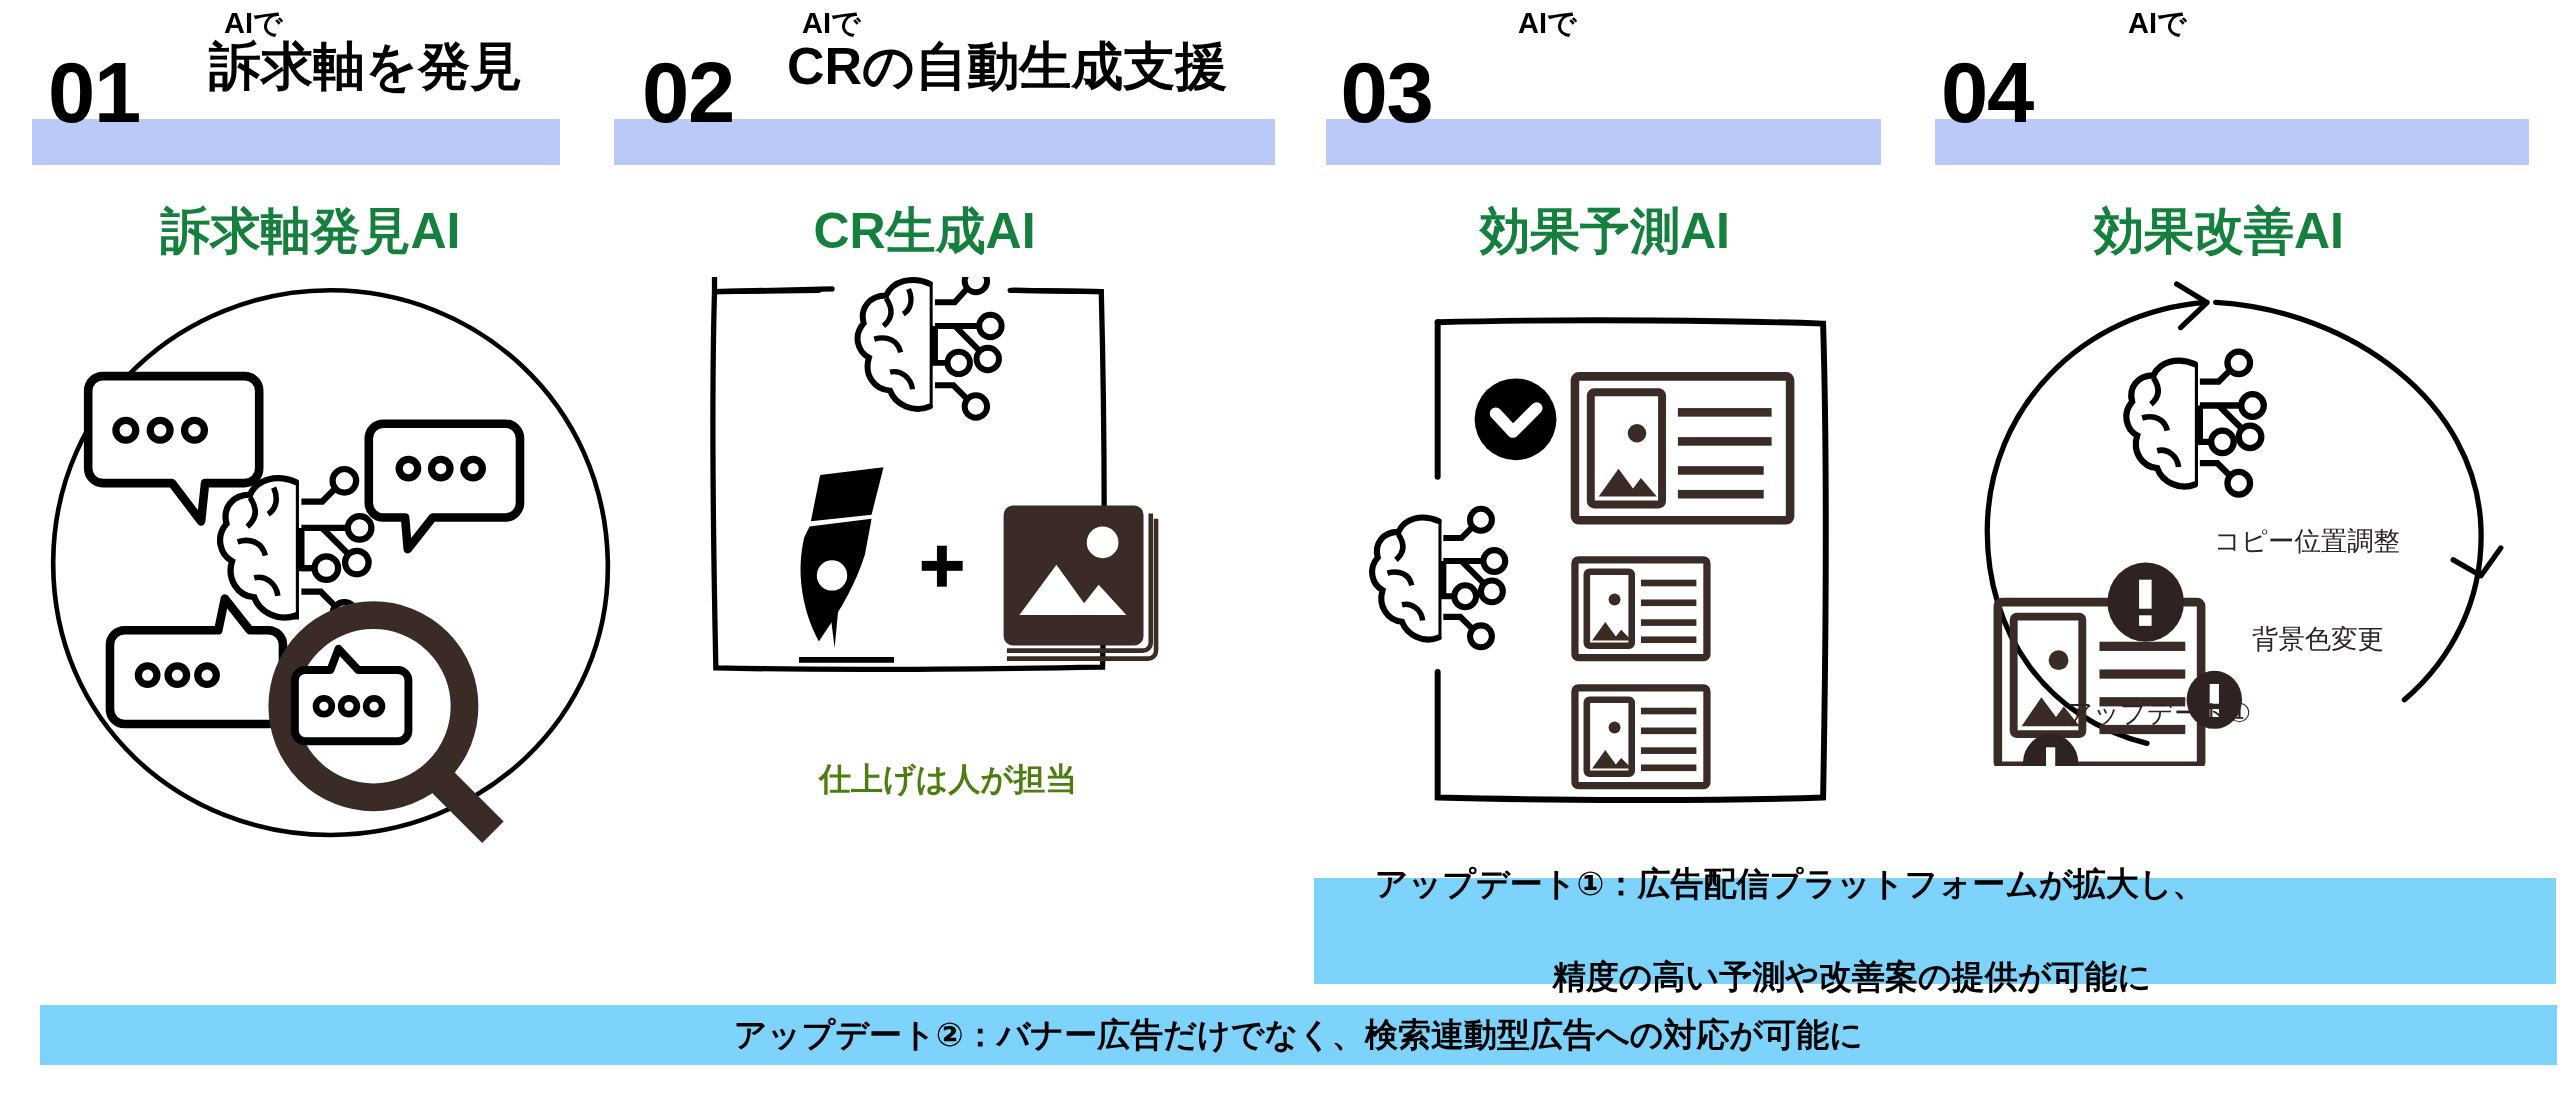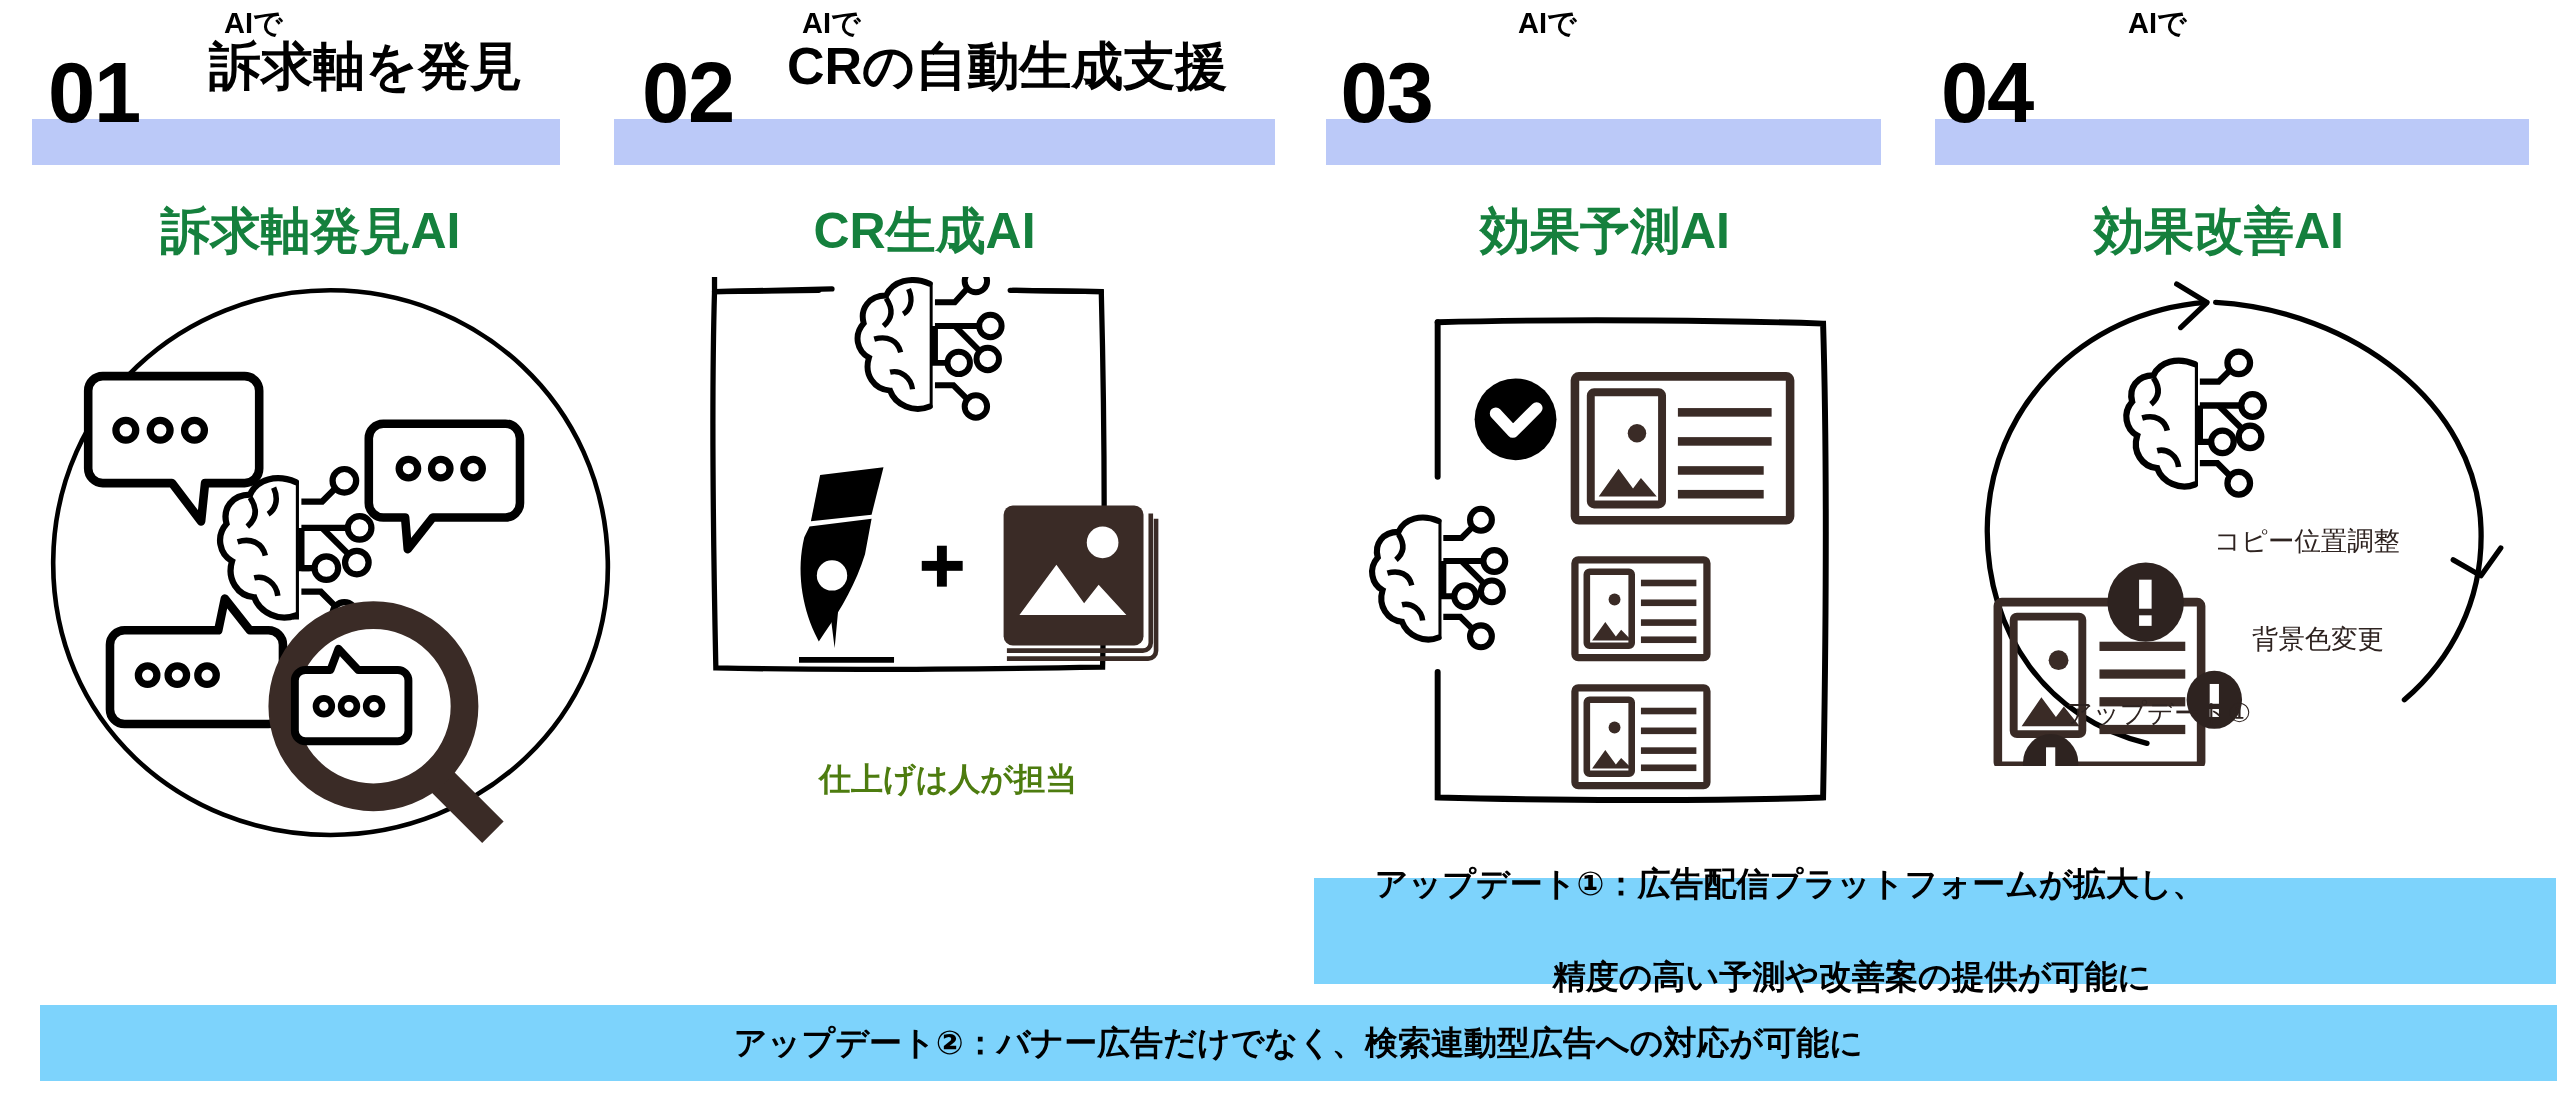--- a/index.html
+++ b/index.html
@@ -327,16 +327,16 @@
 <div class="tag-label" style="left:2252px;top:626px;">背景色変更</div>
 <div class="tag-label" style="left:2066px;top:700px;">アップデート①</div>
 
 <div class="banner banner1" style="left:1314px;top:878px;width:1242px;height:106px;">
   <div class="banner-text">
     <span>アップデート①：広告配信プラットフォームが拡大し、</span><br>
     <span style="display:inline-block;padding-left:178px;">精度の高い予測や改善案の提供が可能に</span>
   </div>
 </div>
 
-<div class="banner banner2" style="left:40px;top:1005px;width:2517px;height:76px;justify-content:flex-end;">
+<div class="banner banner2" style="left:40px;top:1005px;width:2517px;height:60px;justify-content:flex-end;">
   <div class="banner-text">アップデート②：バナー広告だけでなく、検索連動型広告への対応が可能に</div>
 </div>
 
 
 </body></html>

